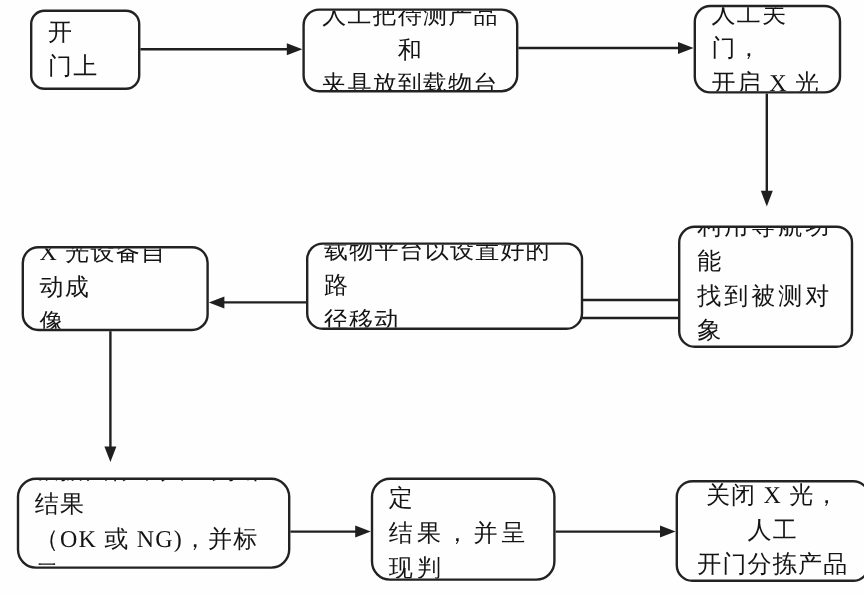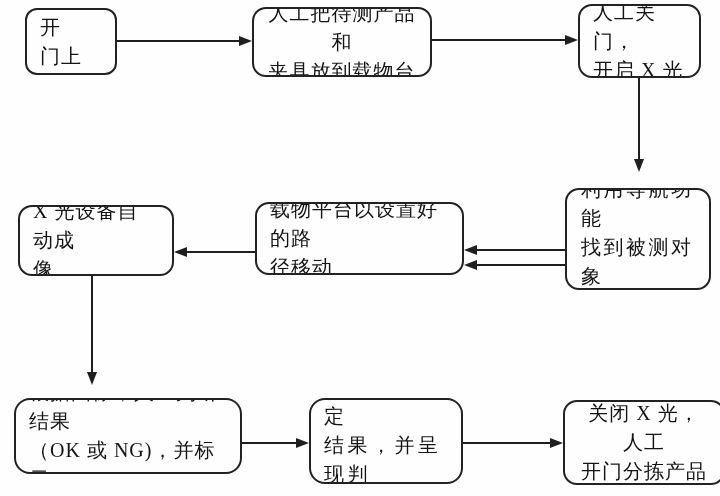--- a/index.html
+++ b/index.html
@@ -35,21 +35,21 @@
     font-size: 20px;
     line-height: 29px;
     letter-spacing: 1px;
     overflow: hidden;
   }
   .node .label { white-space: pre-line; }
   .node-n1 { left: 25px;  top: 8px;   width: 92px;  height: 67px; border-radius: 12px; }
   .node-n2 { left: 252px; top: 7px;   width: 180px; height: 70px; justify-content: flex-start; text-align: center; }
   .node-n3 { left: 578px; top: 4px;   width: 123px; height: 74px; }
   .node-n4 { left: 565px; top: 188px; width: 146px; height: 102px; letter-spacing: 2.5px; padding: 16px 10px 0 14px; }
-  .node-n5 { left: 255px; top: 202px; width: 209px; height: 73px; }
+  .node-n5 { left: 255px; top: 202px; width: 231px; height: 73px; }
   .node-n6 { left: 18px;  top: 205px; width: 156px; height: 71px; }
   .node-n7 { left: 14px;  top: 398px; width: 228px; height: 76px; border-radius: 16px; }
   .node-n8 { left: 309px; top: 398px; width: 154px; height: 86px; letter-spacing: 3.5px;
              align-items: center; padding-top: 9px; border-radius: 16px; }
   .node-n9 { left: 563px; top: 400px; width: 162px; height: 85px; justify-content: center; text-align: center; }
 </style>
 </head>
 <body>
 
 <div class="canvas">

